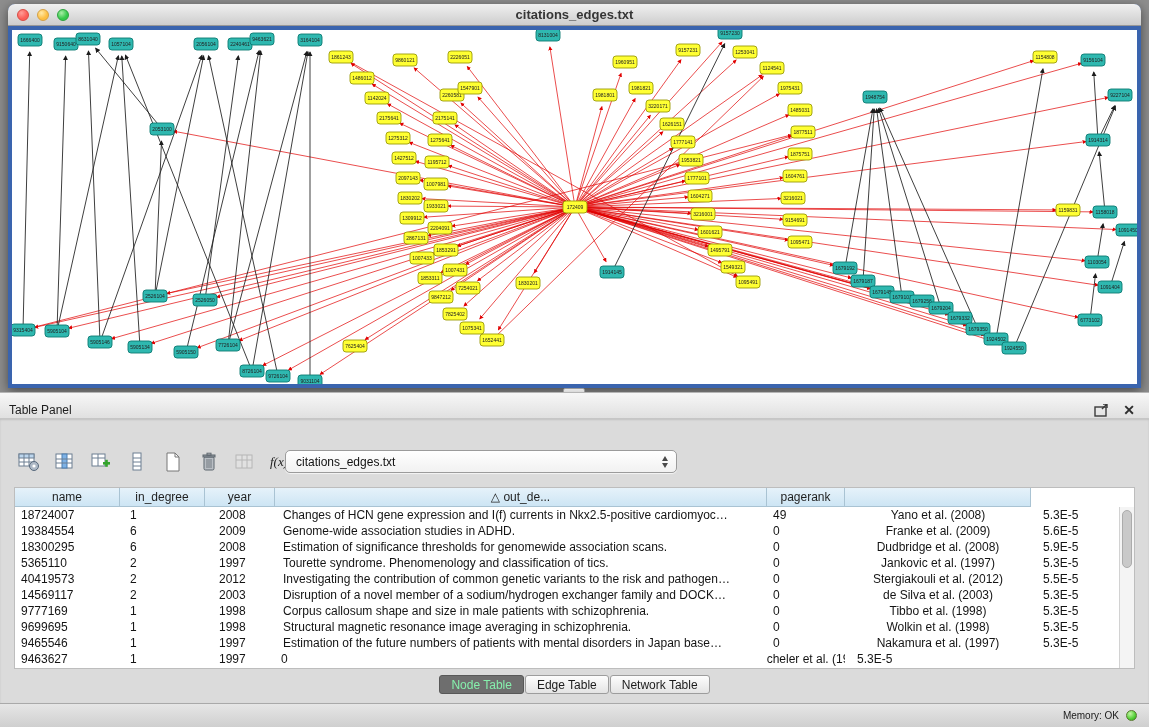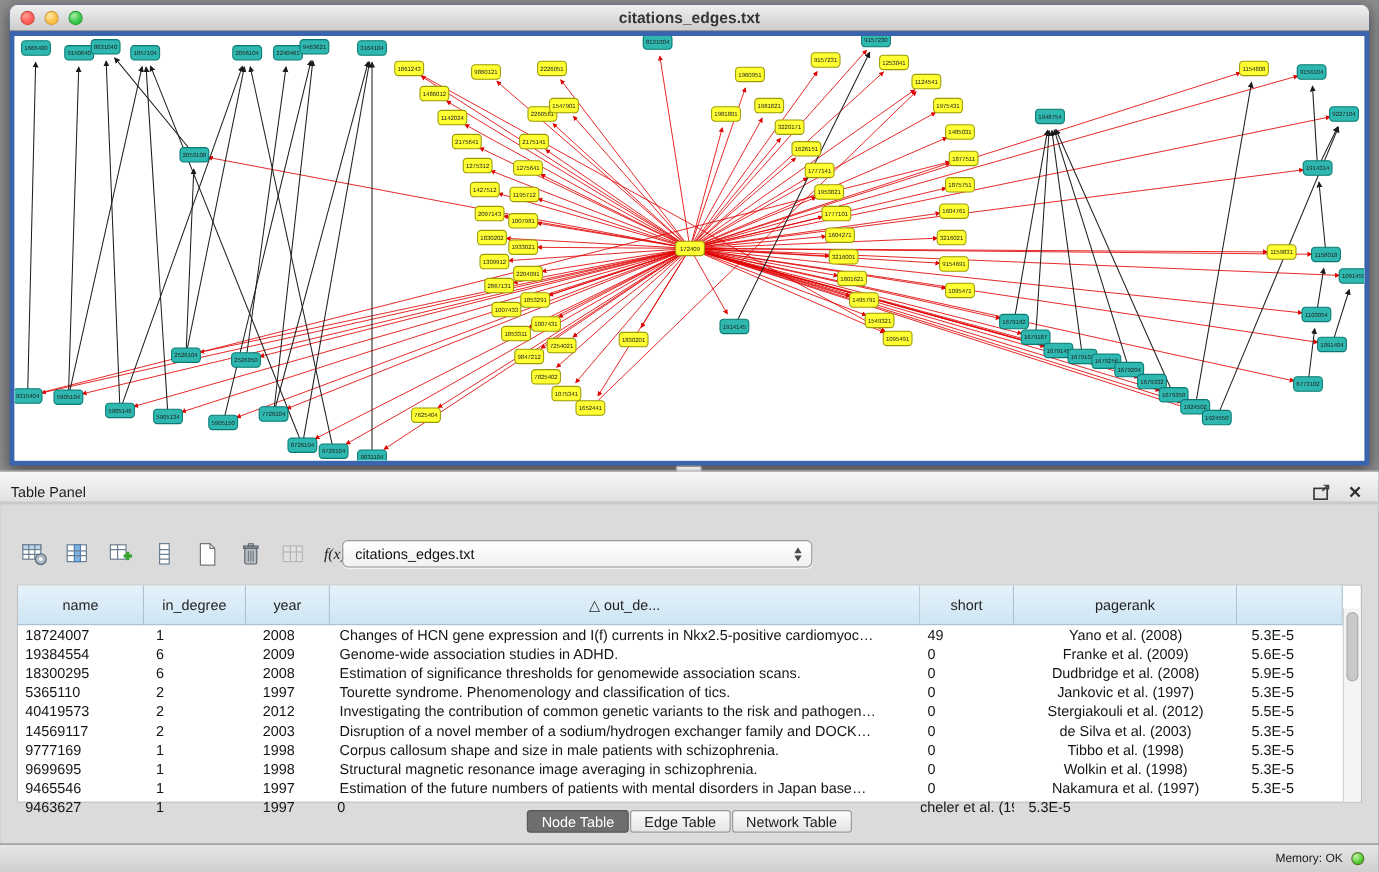--- a/index.html
+++ b/index.html
@@ -40,38 +40,38 @@
   .dropdown{position:absolute;left:285px;top:31px;width:392px;height:23px;background:linear-gradient(#ffffff,#f1f1f1);
     border:1px solid #9b9b9b;border-radius:5px;display:flex;align-items:center;font-size:12px;color:#111;
     padding-left:10px;box-shadow:0 1px 1px rgba(255,255,255,.7)}
   .spin{display:flex;flex-direction:column;gap:2px;margin-left:auto;margin-right:8px}
   .tri-up{width:0;height:0;border-left:3.5px solid transparent;border-right:3.5px solid transparent;border-bottom:5px solid #4a4a4a}
   .tri-down{width:0;height:0;border-left:3.5px solid transparent;border-right:3.5px solid transparent;border-top:5px solid #4a4a4a}
 
   
   .table{position:absolute;left:14px;top:68px;width:1121px;height:182px;background:#fff;border:1px solid #bdbdbd}
   .grid{display:grid;grid-template-columns:105px 85px 70px 492px 78px 186px 88px 1fr}
-  #table-head{height:33px}
+  #table-head{height:19px}
   .th{background:linear-gradient(#e6f2fa,#cde5f4);border-right:1px solid #a9c3d3;border-bottom:1px solid #a9c3d3;
     font-size:12px;color:#1f1f1f;display:flex;align-items:center;justify-content:center;overflow:hidden;white-space:nowrap}
   .tr{height:16px}
   .td{font-size:12px;color:#141414;display:flex;align-items:center;white-space:nowrap;overflow:hidden;padding-left:6px}
   .td.c1{padding-left:10px}
   .td.c2{padding-left:14px}
   .td.c3{padding-left:8px}
   .td.c5{justify-content:center;padding-left:0}
   .td.c6{padding-left:12px}
   .vscroll{position:absolute;right:0;top:19px;bottom:0;width:15px;background:#f4f4f4;border-left:1px solid #d2d2d2}
   .vthumb{position:absolute;left:2px;right:2px;top:3px;height:58px;background:#c9c9c9;border:1px solid #ababab;border-radius:5px}
 
   
   .tabs{position:absolute;left:0;right:0;top:256px;display:flex;justify-content:center;gap:1px}
   .tab{height:19px;padding:0 11px;font-size:12px;display:flex;align-items:center;border:1px solid #9d9d9d;
     background:linear-gradient(#fdfdfd,#e4e4e4);color:#1c1c1c;border-radius:3px}
-  .tab.active{background:#6e6e6e;color:#ffffff;border-color:#585858}
+  .tab.active{background:#6e6e6e;color:#86efac;border-color:#585858}
 
   
   .statusbar{position:absolute;left:0;bottom:0;width:1149px;height:24px;background:linear-gradient(#e6e6e6,#cfcfcf);
     border-top:1px solid #a9a9a9;display:flex;align-items:center;justify-content:flex-end;gap:7px;
     padding-right:12px;font-size:10px;color:#1b1b1b}
   .mem-dot{width:11px;height:11px;border-radius:50%;border:1px solid #567a2e;
     background:radial-gradient(circle at 35% 30%,#c4f5a5,#52cf35 60%,#2f9e1e)}
 </style>
 </head>
 <body>
@@ -719,21 +719,20 @@
         <span class="tri-down"></span>
     </span>
   </div>
 
   <div class="table">
     <div class="grid" id="table-head">
         <div class="th c0">name</div>
         <div class="th c1">in_degree</div>
         <div class="th c2">year</div>
         <div class="th c4">△ out_de...</div>
-        <div class="th c5">short</div>
         <div class="th c6">pagerank</div>
         <div class="th c7"></div>
       </div>
     <div id="table-body">
         <div class="grid tr">
           <div class="td c0">18724007</div>
           <div class="td c1">1</div>
           <div class="td c2">2008</div>
           <div class="td c3">Changes of HCN gene expression and I(f) currents in Nkx2.5-positive cardiomyoc…</div>
           <div class="td c4">49</div>

